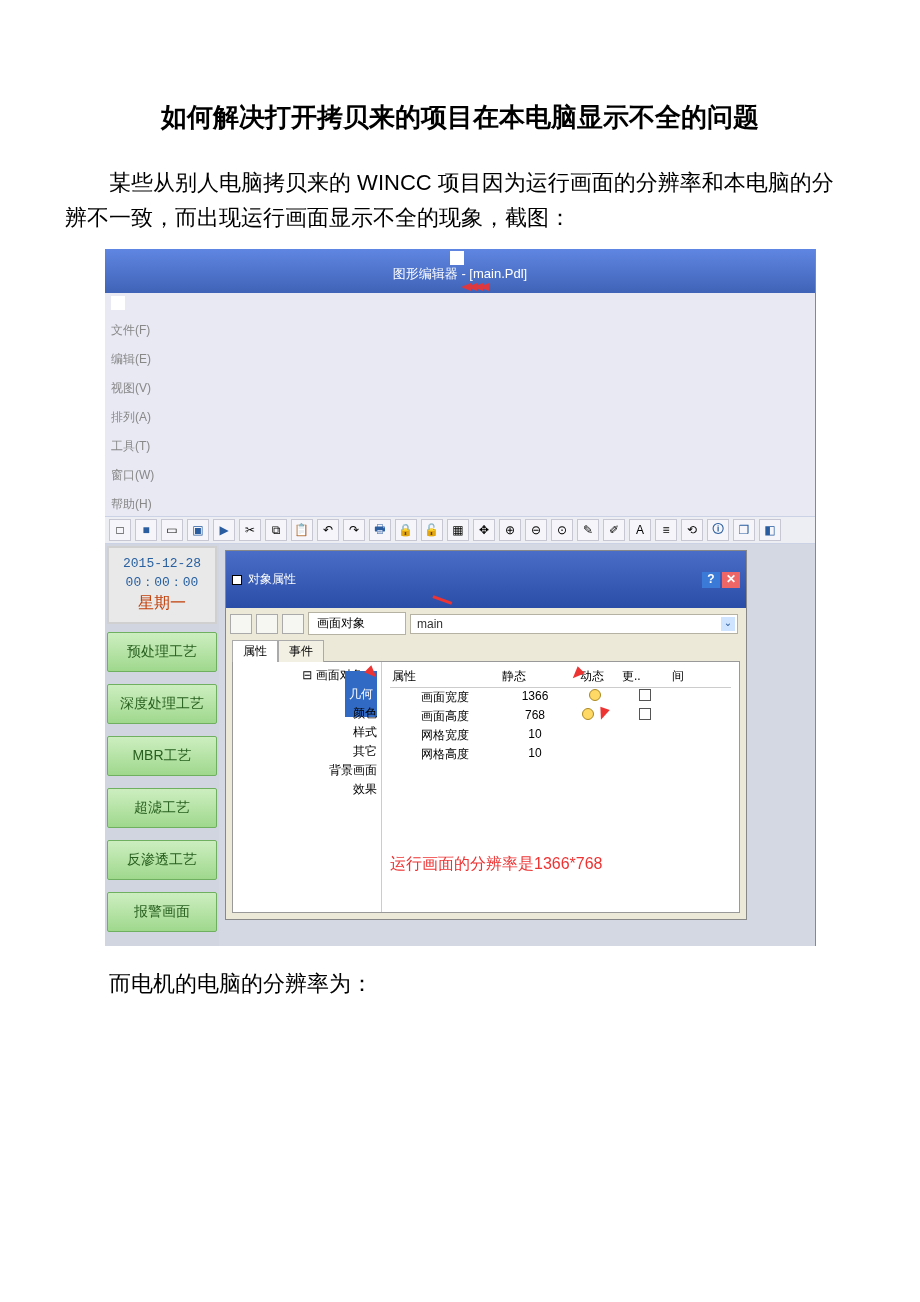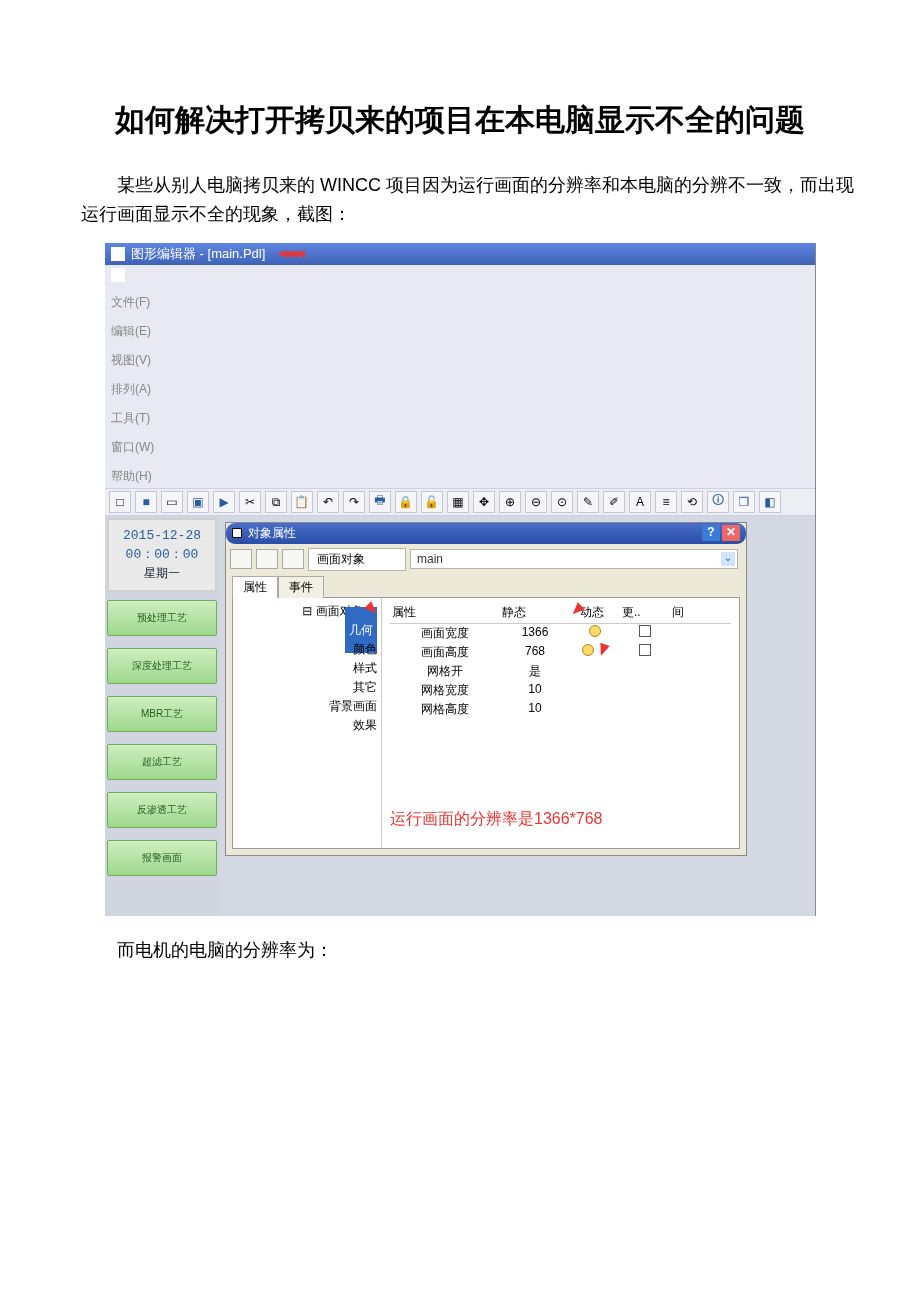--- a/index.html
+++ b/index.html
@@ -5,47 +5,48 @@
   body {
     margin: 0;
     background: #fff;
     font-family: "Microsoft YaHei", SimSun, Arial, sans-serif;
     width: 920px;
   }
   .page {
     padding: 100px 65px 40px 65px;
   }
   h1 {
-    font-size: 30px;
+    font-size: 26px;
     font-weight: bold;
     text-align: center;
     margin: 0 0 30px 0;
   }
   .body-text {
-    font-size: 18px;
+    font-size: 22px;
     line-height: 1.6;
-    margin: 0 0 14px 16px;
+    margin: 0 0 14px 0;
     text-indent: 2em;
   }
   .screenshot-wrap {
     margin: 0 0 20px 40px;
     border-right: 1px solid #888;
     width: 710px;
   }
   .win {
     background: #4a6ec8;
     font-size: 12px;
   }
   .titlebar {
     display: flex;
     align-items: center;
     background: linear-gradient(#5f86e2, #3f63b6);
     color: #fff;
-    padding: 2px 6px;
+    padding: 2px 20px;
     font-size: 13px;
+    flex-direction: column;
   }
   .titlebar .icon {
     width: 14px; height: 14px;
     background: #fff;
     margin-right: 6px;
     display: flex; align-items: center; justify-content: center;
   }
   .arrow-left {
     width: 0; height: 0;
     border-top: 4px solid transparent;
@@ -102,46 +103,45 @@
   }
   .datebox .d {
     display:block;
     margin: 2px 0;
   }
   .navbtn {
     background: linear-gradient(#cdeec0, #9fd88d);
     border: 1px solid #6fb060;
     text-align: center;
     padding: 10px 0;
-    font-size: 10px;
+    font-size: 14px;
     color: #286020;
     margin-bottom: 12px;
     border-radius: 2px;
   }
   .canvas {
     flex: 1;
     background: #d4d8e2;
     position: relative;
     padding-top: 6px;
   }
   .props {
     background: #ece9d8;
     border: 1px solid #888;
     margin-left: 6px;
     width: 520px;
     position: relative;
   }
   .props-title {
     background: linear-gradient(#4a6ec8,#2a4ea8);
     color: #fff;
-    padding: 2px 6px;
+    padding: 20px 6px;
     display: flex;
     align-items: center;
     font-size: 12px;
-    border-radius: 9px;
   }
   .props-title .sq { width:8px;height:8px;background:#fff;border:1px solid #000;margin-right:6px; }
   .props-title .spacer { flex:1; }
   .props-title .tbn {
     width: 18px; height: 16px;
     background: #e66;
     color: #fff;
     text-align: center;
     margin-left: 2px;
     font-weight: bold;
@@ -302,21 +302,21 @@
         <span class="tb">⟲</span>
         <span class="tb" style="color:#2a5ca0">🛈</span>
         <span class="tb" style="color:#2a5ca0">❐</span>
         <span class="tb" style="color:#2a5ca0">◧</span>
       </div>
       <div class="workarea">
         <div class="sidebar">
           <div class="datebox">
             <span class="d">2015-12-28</span>
             <span class="d">00：00：00</span>
-            <span class="d" style="font-size:12px;color:#0f172a;font-family:Liberation Sans, sans-serif">星期一</span>
+            <span class="d" style="font-size:16px;color:#c2410c;font-family:Liberation Sans, sans-serif">星期一</span>
           </div>
           <div class="navbtn">预处理工艺</div>
           <div class="navbtn">深度处理工艺</div>
           <div class="navbtn">MBR工艺</div>
           <div class="navbtn">超滤工艺</div>
           <div class="navbtn">反渗透工艺</div>
           <div class="navbtn">报警画面</div>
         </div>
         <div class="canvas">
           <div class="watermark">www.bdocx.com</div>
@@ -369,27 +369,20 @@
                   <div></div>
                 </div>
                 <div class="grow">
                   <div>画面高度</div>
                   <div>768</div>
                   <div><span class="bulb"></span><span class="red-arrow-diag" style="transform:rotate(200deg);margin-left:4px"></span></div>
                   <div><span class="cb"></span></div>
                   <div></div>
                 </div>
                 <div class="grow">
-                  <div>网格开</div>
-                  <div>是</div>
-                  <div></div>
-                    <div></div>
-                    <div></div>
-                </div>
-                <div class="grow">
                   <div>网格宽度</div>
                   <div>10</div>
                   <div></div>
                     <div></div>
                     <div></div>
                 </div>
                 <div class="grow">
                   <div>网格高度</div>
                   <div>10</div>
                   <div></div>

